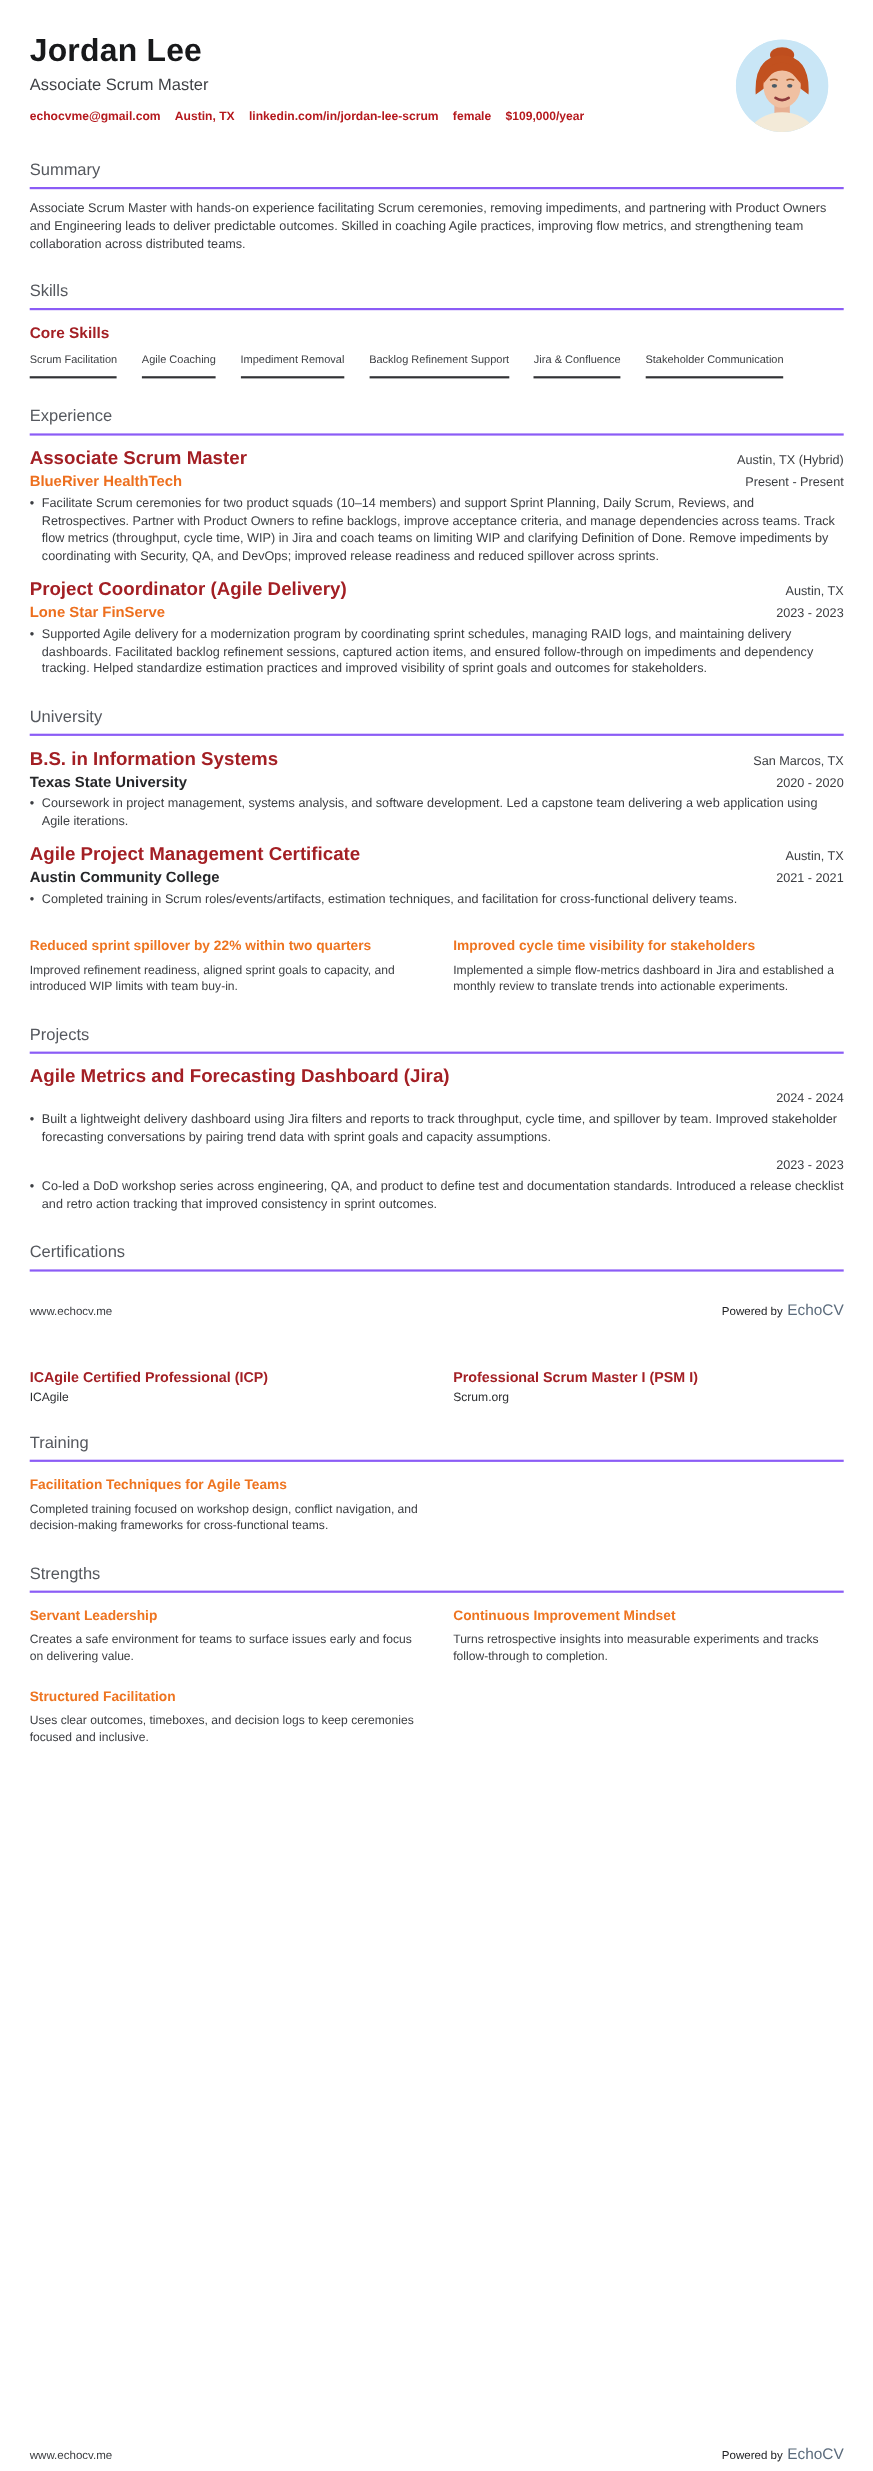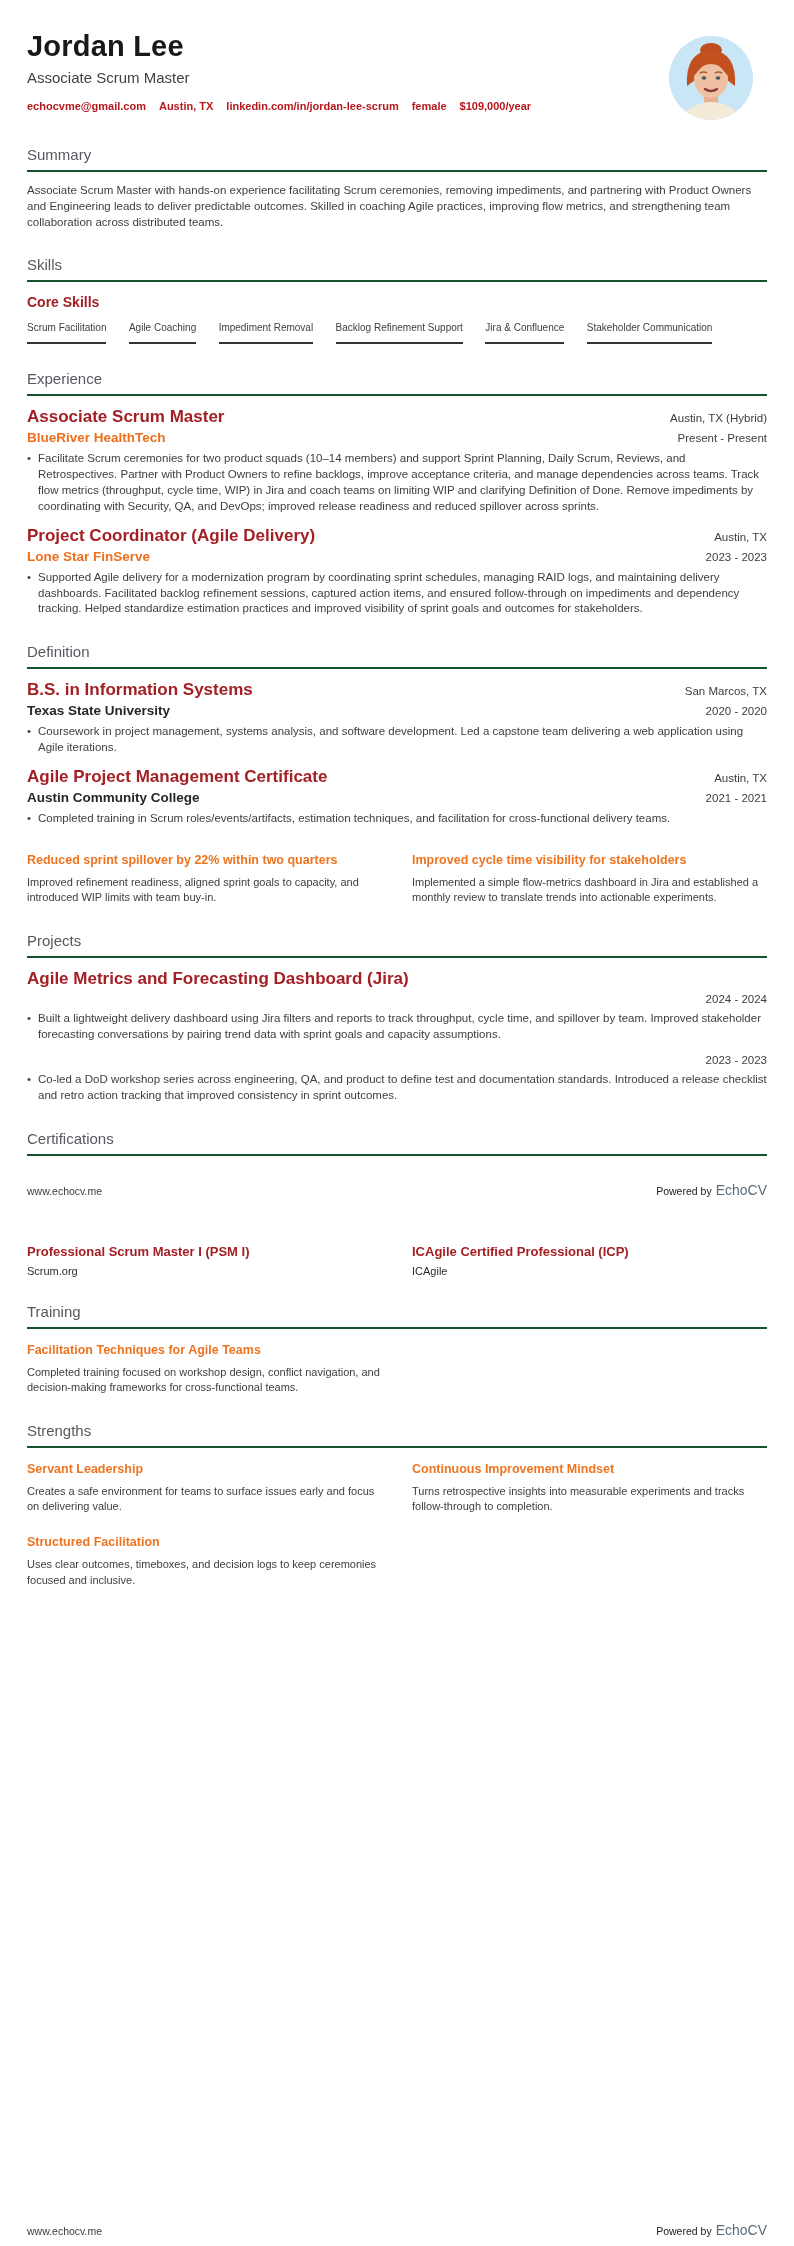--- a/index.html
+++ b/index.html
@@ -18,21 +18,21 @@
   .contact-row { display: flex; gap: 13px; margin-top: 14px; font-size: 11px; font-weight: 600; color: #b5191e; }
   .avatar-wrap {
     position: absolute; top: 6px; right: 14px; width: 84px; height: 84px;
     border-radius: 50%; overflow: hidden; background: #c9e6f6;
   }
   .avatar-wrap svg { display: block; width: 100%; height: 100%; }
 
   
   .section { margin-top: 26px; }
   .section.first { margin-top: 34px; }
-  .sec-head { font-size: 15px; color: #55585e; padding-bottom: 7px; border-bottom: 2px solid #14532d; }
+  .sec-head { font-size: 15px; color: #55585e; padding-bottom: 7px; border-bottom: 2px solid #8b5cf6; }
 
   
   .summary-text { margin-top: 10px; font-size: 11.5px; line-height: 1.4; color: #3c3e42; }
 
   
   .skill-group-title { margin-top: 12px; font-size: 14px; font-weight: 700; color: #a31f24; }
   .skills { margin-top: 2px; }
   .skill {
     display: inline-block; margin-right: 18px; margin-top: 10px;
     padding-bottom: 9px; border-bottom: 2px solid #323336;
@@ -152,21 +152,21 @@
       <div class="bullets">
         <div class="bullet">
           <span class="dot">•</span>
           <span>Supported Agile delivery for a modernization program by coordinating sprint schedules, managing RAID logs, and maintaining delivery dashboards. Facilitated backlog refinement sessions, captured action items, and ensured follow-through on impediments and dependency tracking. Helped standardize estimation practices and improved visibility of sprint goals and outcomes for stakeholders.</span>
         </div>
       </div>
     </div>
   </div>
 
   <div class="section">
-    <div class="sec-head">Definition</div>
+    <div class="sec-head">University</div>
 
     <div class="entry">
       <div class="entry-row">
         <div class="entry-title">B.S. in Information Systems</div>
         <div class="entry-meta">San Marcos, TX</div>
       </div>
       <div class="entry-row2">
         <div class="school">Texas State University</div>
         <div class="entry-meta">2020 - 2020</div>
       </div>
@@ -239,26 +239,26 @@
 
     <div class="pgfooter mid">
       <span class="site">www.echocv.me</span>
       <span class="powered">
         <span>Powered by</span><span class="brand">EchoCV</span>
       </span>
     </div>
 
     <div class="grid2" style="margin-top:0;">
       <div>
+        <div class="card-title-red">ICAgile Certified Professional (ICP)</div>
+        <div class="card-sub">ICAgile</div>
+      </div>
+      <div>
         <div class="card-title-red">Professional Scrum Master I (PSM I)</div>
         <div class="card-sub">Scrum.org</div>
-      </div>
-      <div>
-        <div class="card-title-red">ICAgile Certified Professional (ICP)</div>
-        <div class="card-sub">ICAgile</div>
       </div>
     </div>
   </div>
 
   <div class="section">
     <div class="sec-head">Training</div>
     <div class="grid2">
       <div>
         <div class="card-title-orange">Facilitation Techniques for Agile Teams</div>
         <div class="card-body">Completed training focused on workshop design, conflict navigation, and decision-making frameworks for cross-functional teams.</div>

